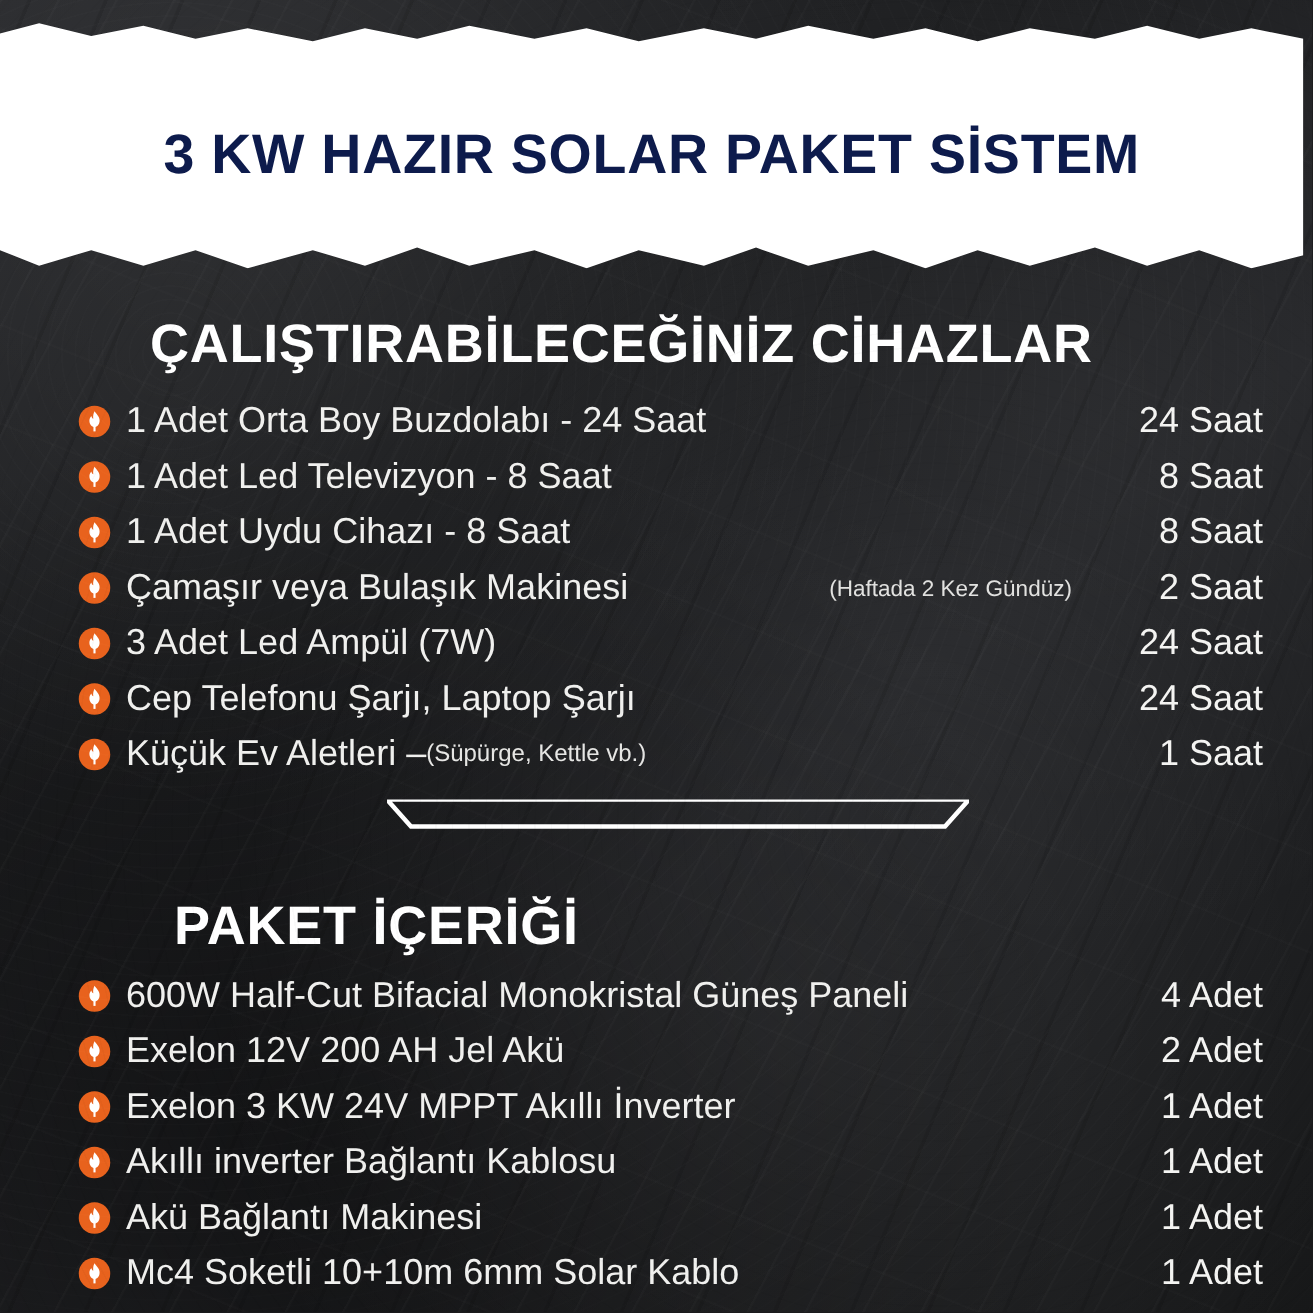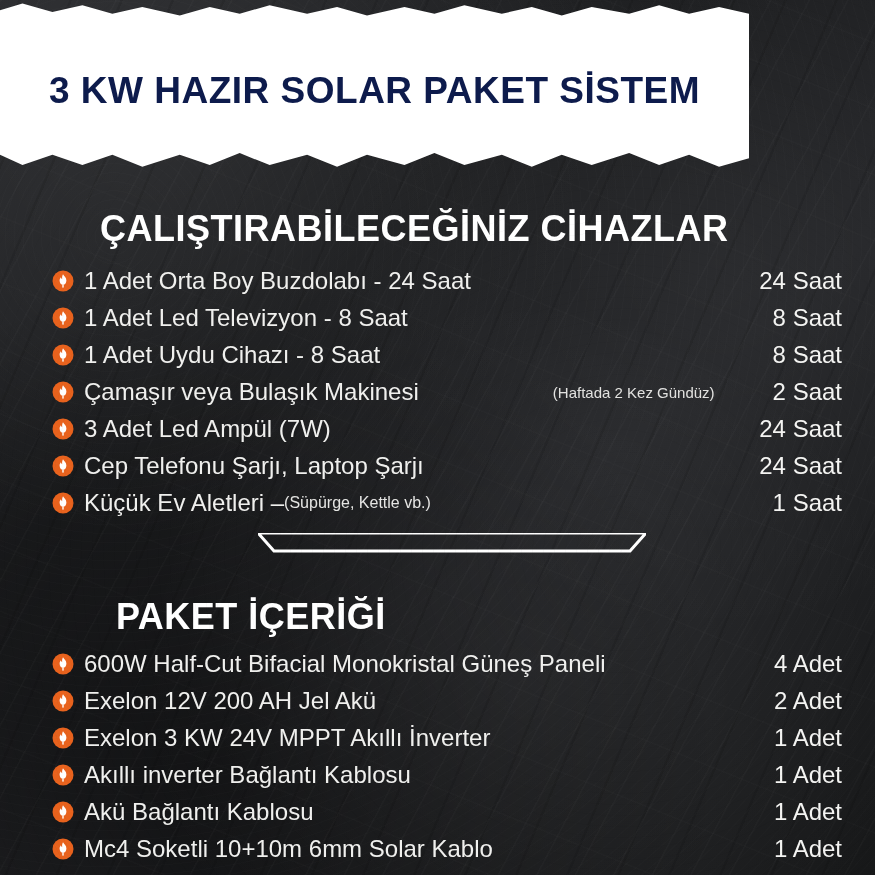--- a/index.html
+++ b/index.html
@@ -27,22 +27,22 @@
     background:
       repeating-linear-gradient(118deg, rgba(255,255,255,0.018) 0px, rgba(255,255,255,0.018) 1px, rgba(0,0,0,0) 2px, rgba(0,0,0,0) 34px),
       repeating-linear-gradient(-67deg, rgba(0,0,0,0.10) 0px, rgba(0,0,0,0.10) 2px, rgba(0,0,0,0) 3px, rgba(0,0,0,0) 47px),
       repeating-linear-gradient(22deg, rgba(255,255,255,0.012) 0px, rgba(255,255,255,0.012) 1px, rgba(0,0,0,0) 2px, rgba(0,0,0,0) 61px);
     pointer-events:none;
   }
 
   
   .header-band {
     position: absolute;
-    top: 0; left: 0;
-    width: 749px;
+    top: 12px; left: 0;
+    width: 869px;
     height: 172px;
     z-index: 3;
   }
   .header-white {
     position:absolute; inset:0;
     background:#ffffff;
     -webkit-clip-path: polygon(
       0% 6%, 3% 2%, 7% 7%, 11% 3%, 15% 8%, 19% 4%, 24% 9%, 28% 4%, 32% 8%,
       36% 3%, 41% 8%, 45% 4%, 49% 9%, 54% 4%, 58% 8%, 62% 3%, 67% 8%, 71% 4%,
       75% 9%, 79% 4%, 84% 8%, 88% 3%, 92% 8%, 96% 4%, 100% 8%,
@@ -345,21 +345,21 @@
     </div>
 
     <div class="row">
       <span class="bullet">
         <svg width="22" height="22" viewBox="0 0 22 22">
             <circle cx="11" cy="11" r="10.5" fill="#e8621d"></circle>
             <path d="M11 4.2c1.2 2.0 3.4 3.3 3.4 6.2 0 2.6-1.6 4.4-3.4 4.4s-3.4-1.8-3.4-4.4c0-1.3.6-2.2 1.3-3.1.2 1.0.7 1.6 1.3 1.9-.3-1.9.1-3.6.8-5z" fill="#ffffff"></path>
             <rect x="10.3" y="14.4" width="1.4" height="3.2" fill="#ffffff"></rect>
           </svg>
       </span>
-      <span class="row-label">Akü Bağlantı Kablosu</span>
+      <span class="row-label">Akü Bağlantı Makinesi</span>
       <span class="spacer"></span>
       <span class="row-value">1 Adet</span>
     </div>
 
     <div class="row">
       <span class="bullet">
         <svg width="22" height="22" viewBox="0 0 22 22">
             <circle cx="11" cy="11" r="10.5" fill="#e8621d"></circle>
             <path d="M11 4.2c1.2 2.0 3.4 3.3 3.4 6.2 0 2.6-1.6 4.4-3.4 4.4s-3.4-1.8-3.4-4.4c0-1.3.6-2.2 1.3-3.1.2 1.0.7 1.6 1.3 1.9-.3-1.9.1-3.6.8-5z" fill="#ffffff"></path>
             <rect x="10.3" y="14.4" width="1.4" height="3.2" fill="#ffffff"></rect>

